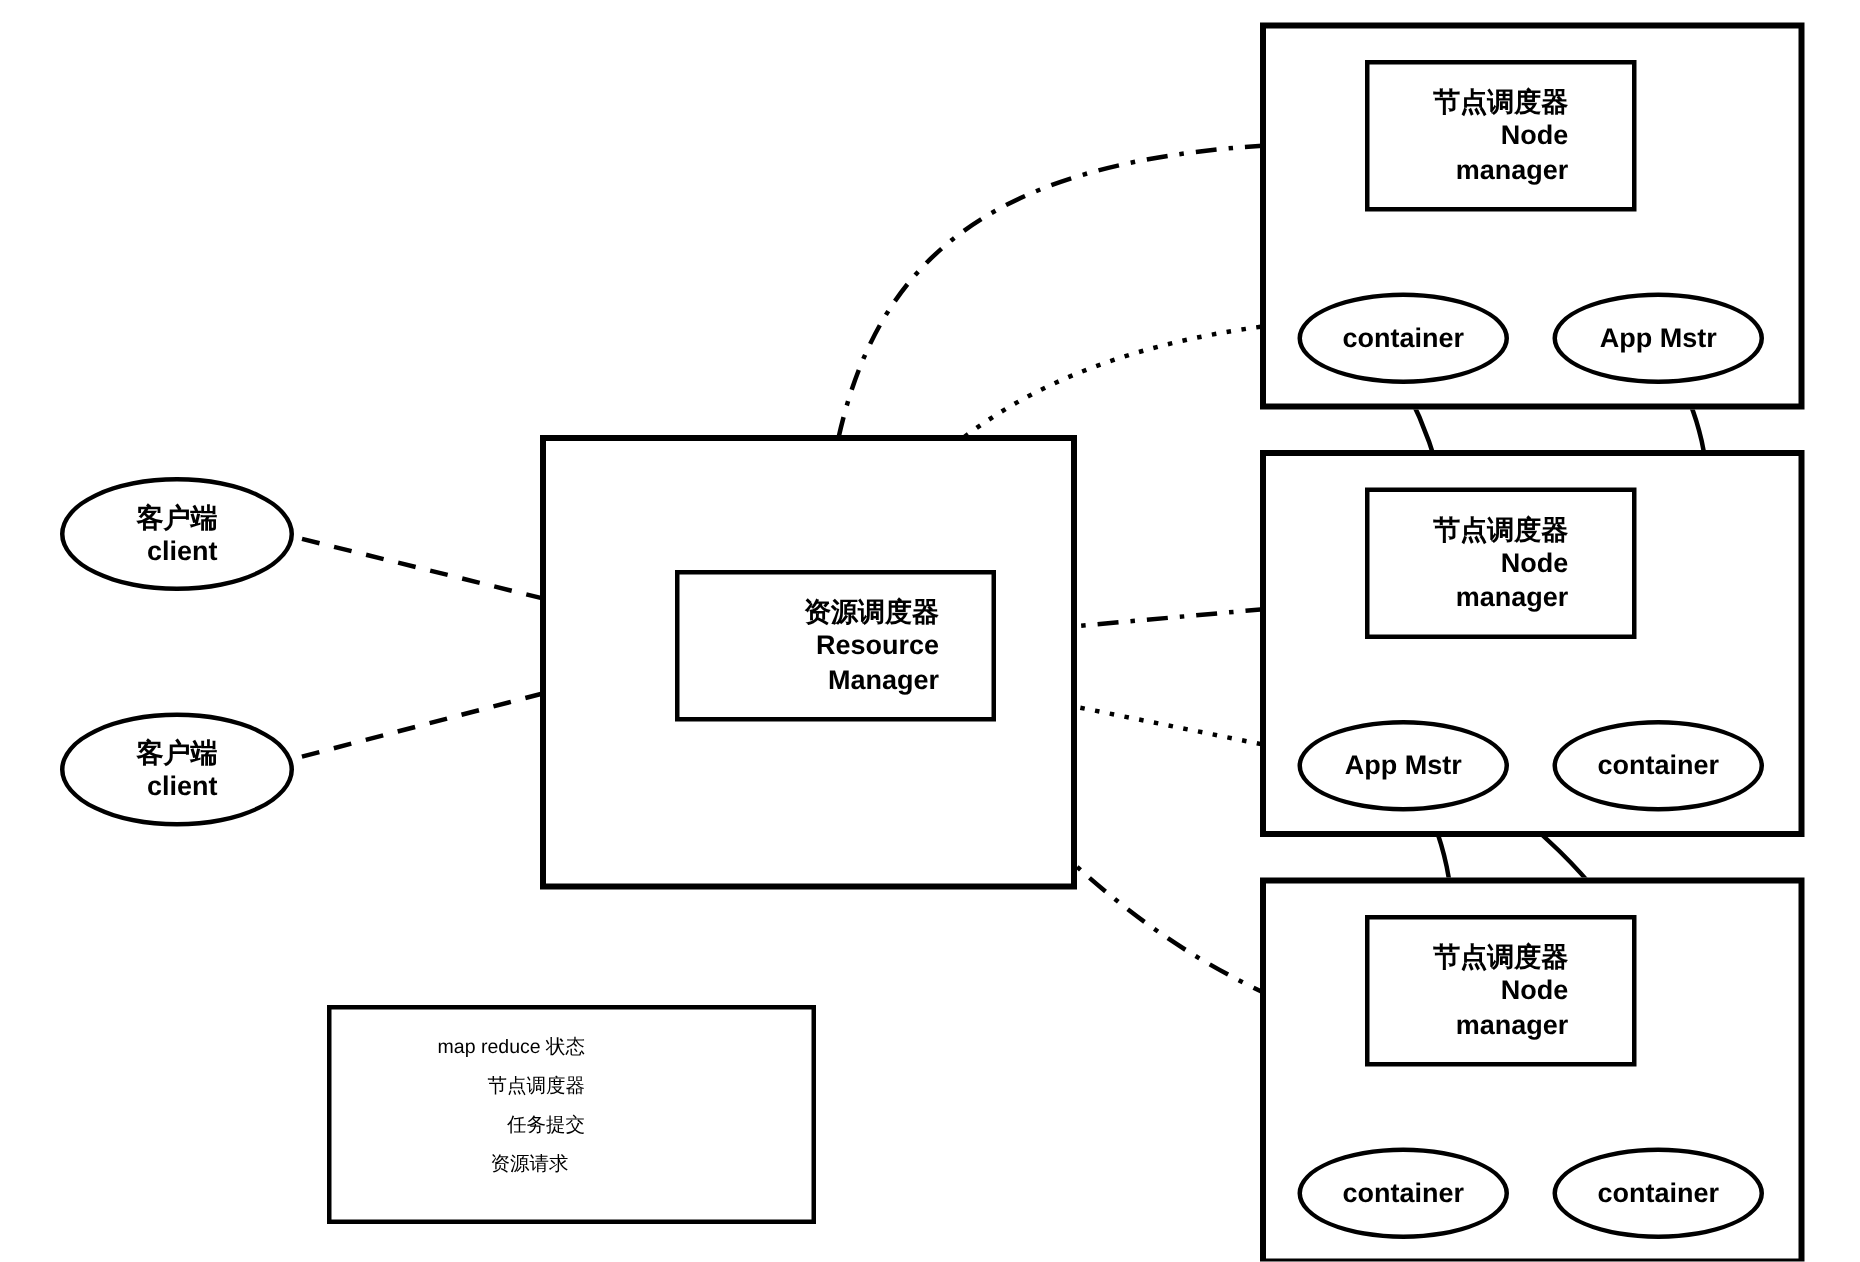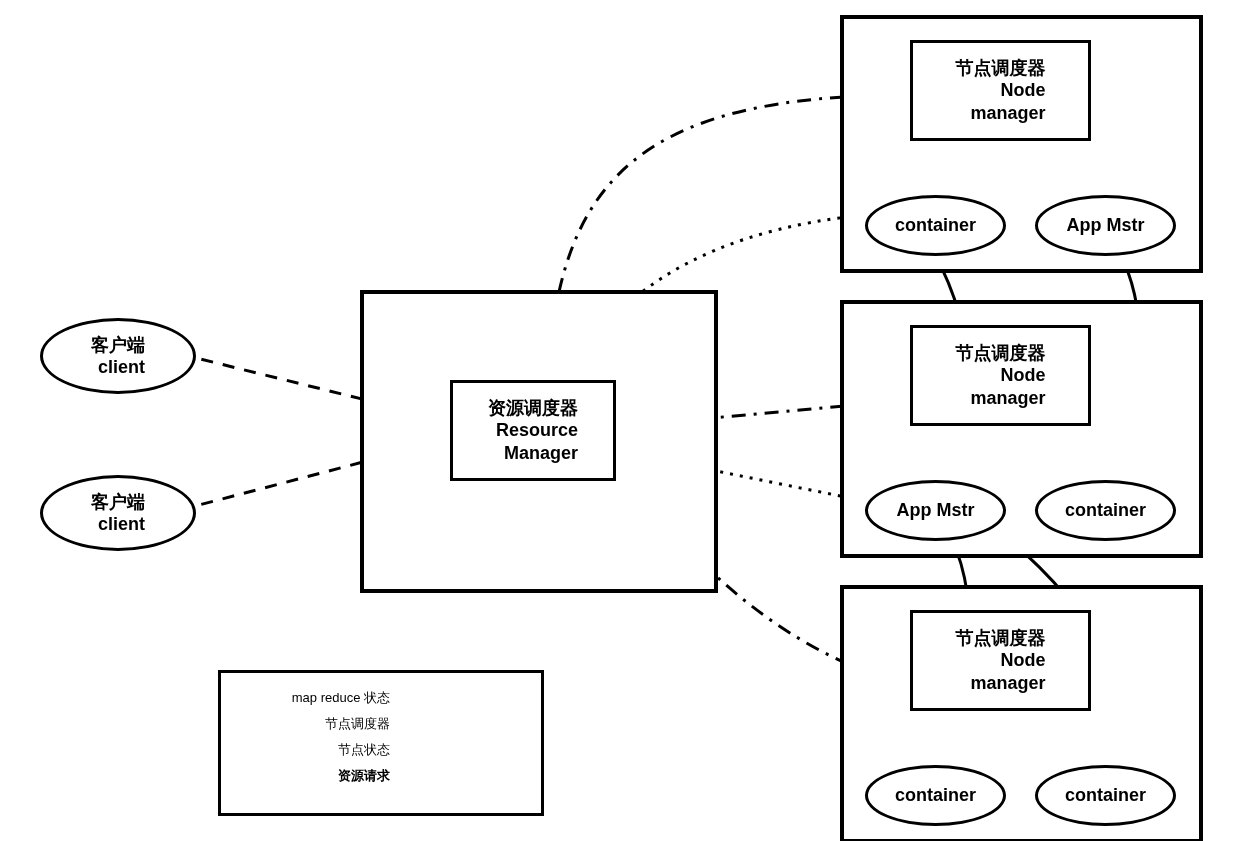--- a/index.html
+++ b/index.html
@@ -77,21 +77,21 @@
 <div class="box ellipse" style="left:40px; top:318px; width:150px; height:70px;">
     <span class="labeltxt">客户端
 client</span>
   </div>
 <div class="box ellipse" style="left:40px; top:475px; width:150px; height:70px;">
     <span class="labeltxt">客户端
 client</span>
   </div>
 
 <div class="box thick" style="left:360px; top:290px; width:350px; height:295px;"></div>
-<div class="box" style="left:450px; top:380px; width:160px; height:95px;">
+<div class="box" style="left:450px; top:380px; width:160px; height:95px;padding-left:48px;">
     <span class="labeltxt">资源调度器
 Resource
 Manager</span>
   </div>
 
 <div class="box thick" style="left:840px; top:15px; width:355px; height:250px;"></div>
 <div class="box" style="left:910px; top:40px; width:175px; height:95px;">
     <span class="labeltxt">节点调度器
 Node
 manager</span>
@@ -125,14 +125,14 @@
 <div class="box ellipse" style="left:865px; top:765px; width:135px; height:55px;">
     <span>container</span>
   </div>
 <div class="box ellipse" style="left:1035px; top:765px; width:135px; height:55px;">
     <span>container</span>
   </div>
 
 <div class="box" style="left:218px; top:670px; width:320px; height:140px; border-width:3px;"></div>
 <div class="legendlabel" style="left:225px; top:689px; width:165px;">map reduce 状态</div>
 <div class="legendlabel" style="left:225px; top:715px; width:165px;">节点调度器</div>
-<div class="legendlabel" style="left:225px; top:741px; width:165px;">节点状态</div>
-<div class="legendlabel" style="left:225px; top:767px; width:165px;font-weight:bold;">资源请求</div>
+<div class="legendlabel" style="left:225px; top:741px; width:165px;">任务提交</div>
+<div class="legendlabel" style="left:214px; top:767px; width:165px;">资源请求</div>
 
 </body></html>

